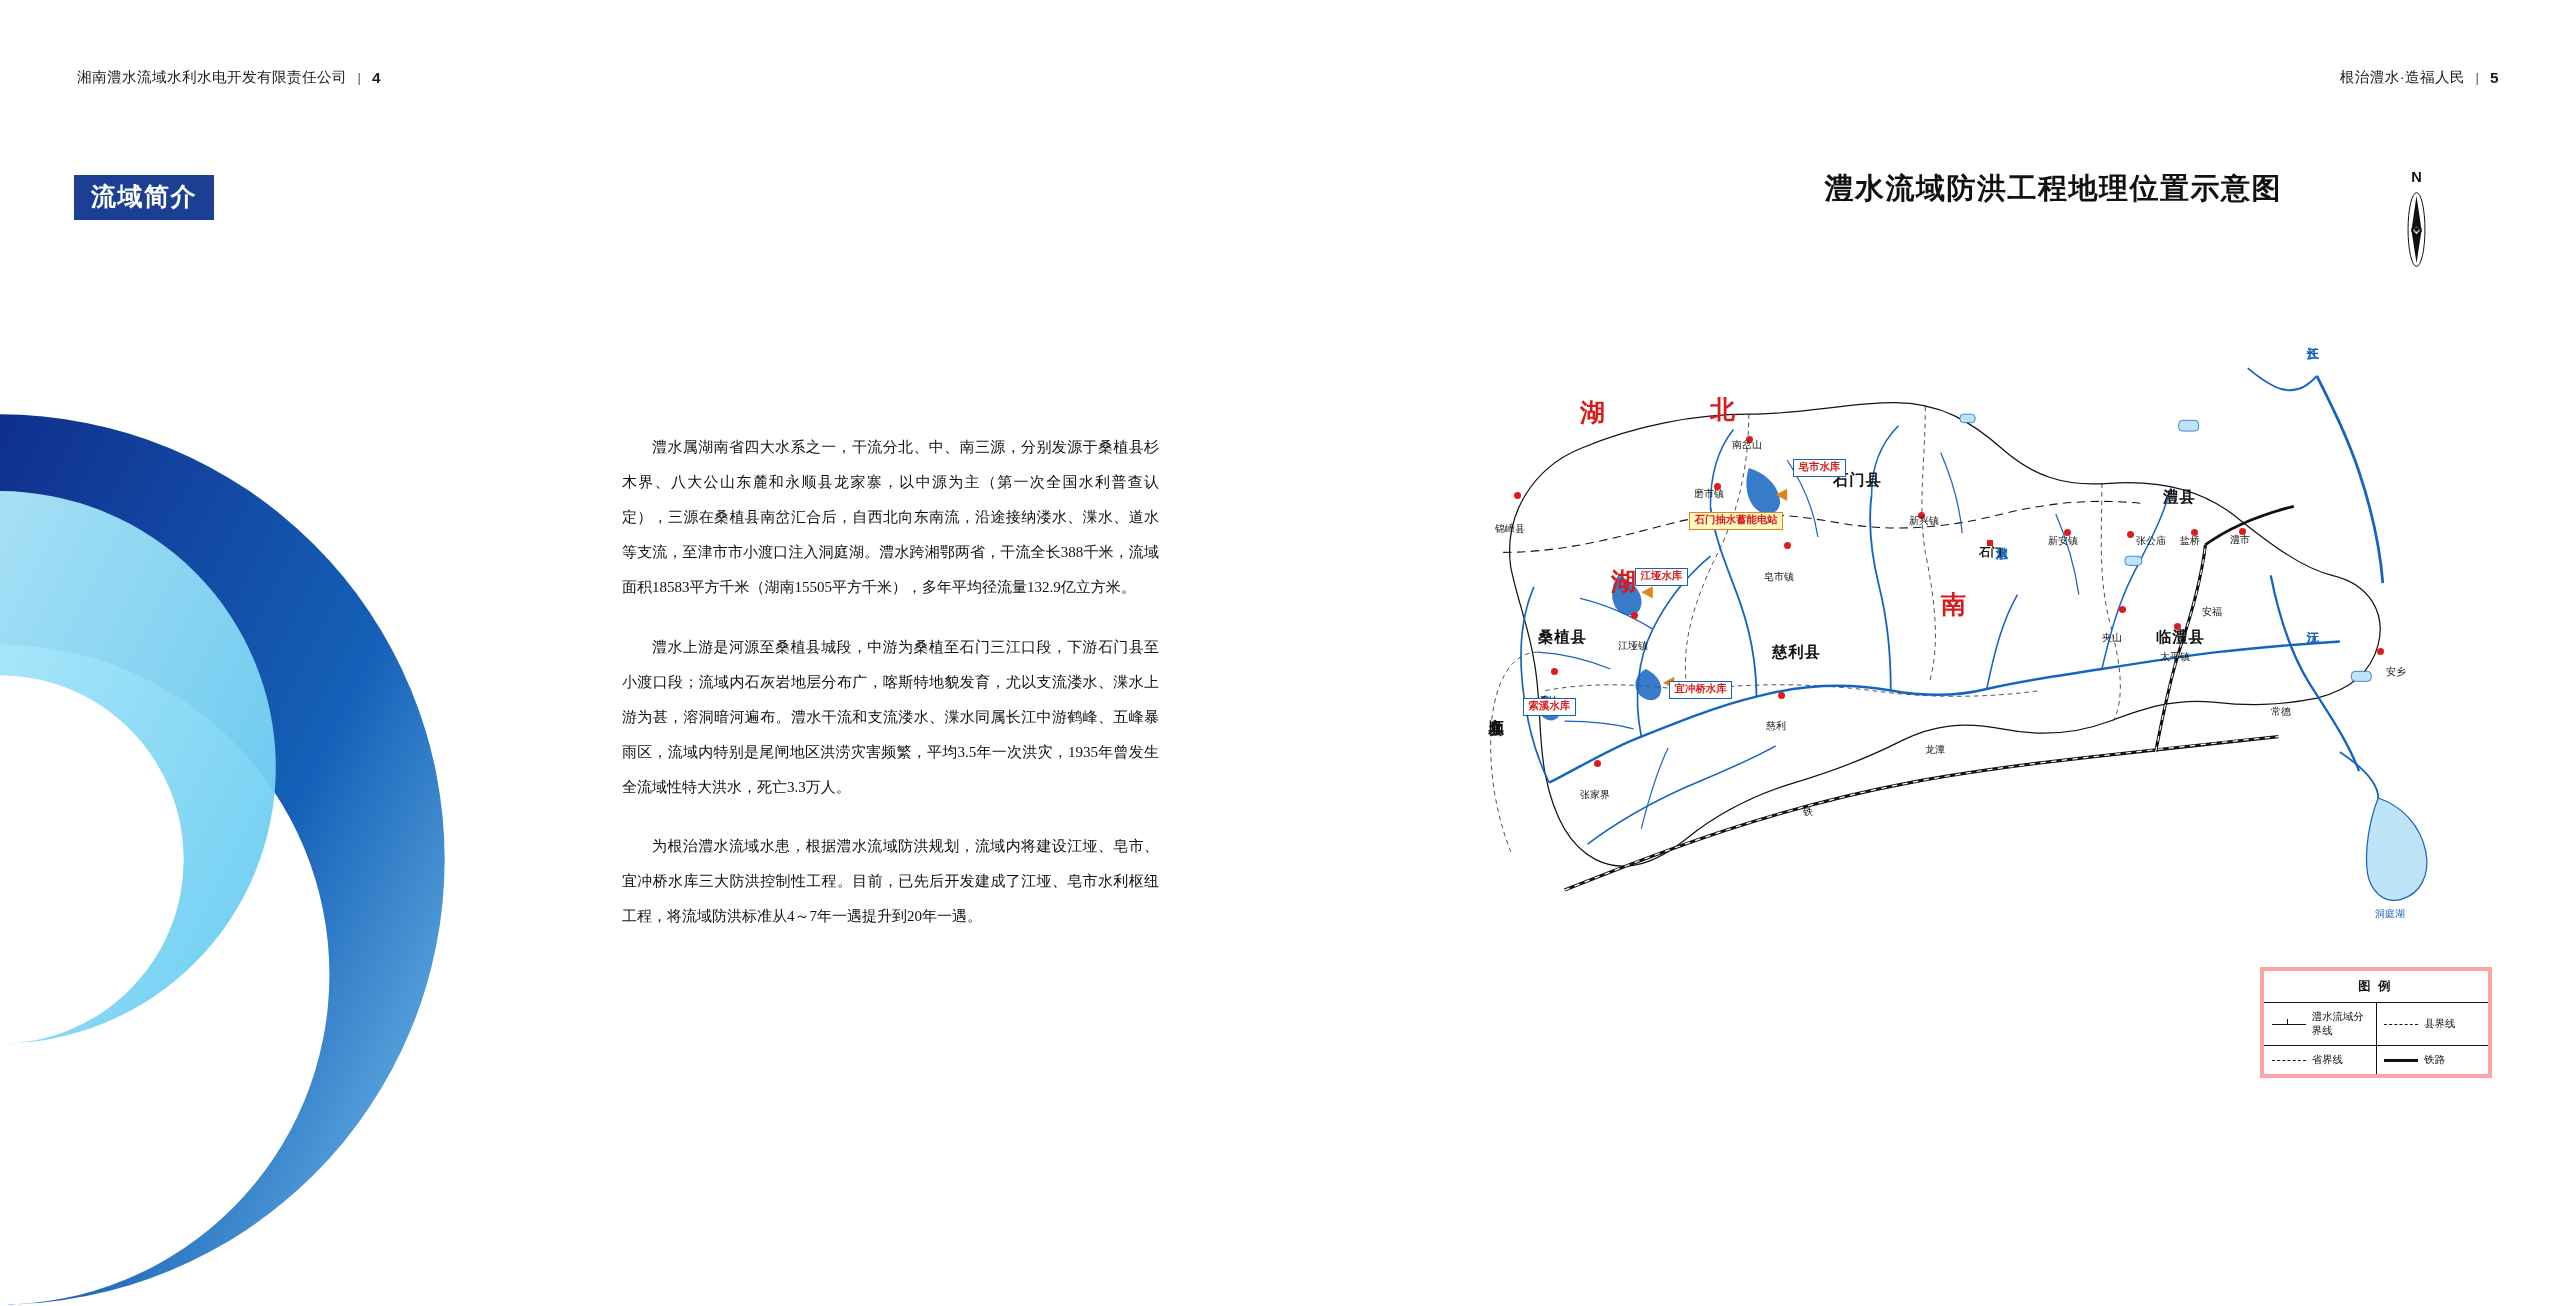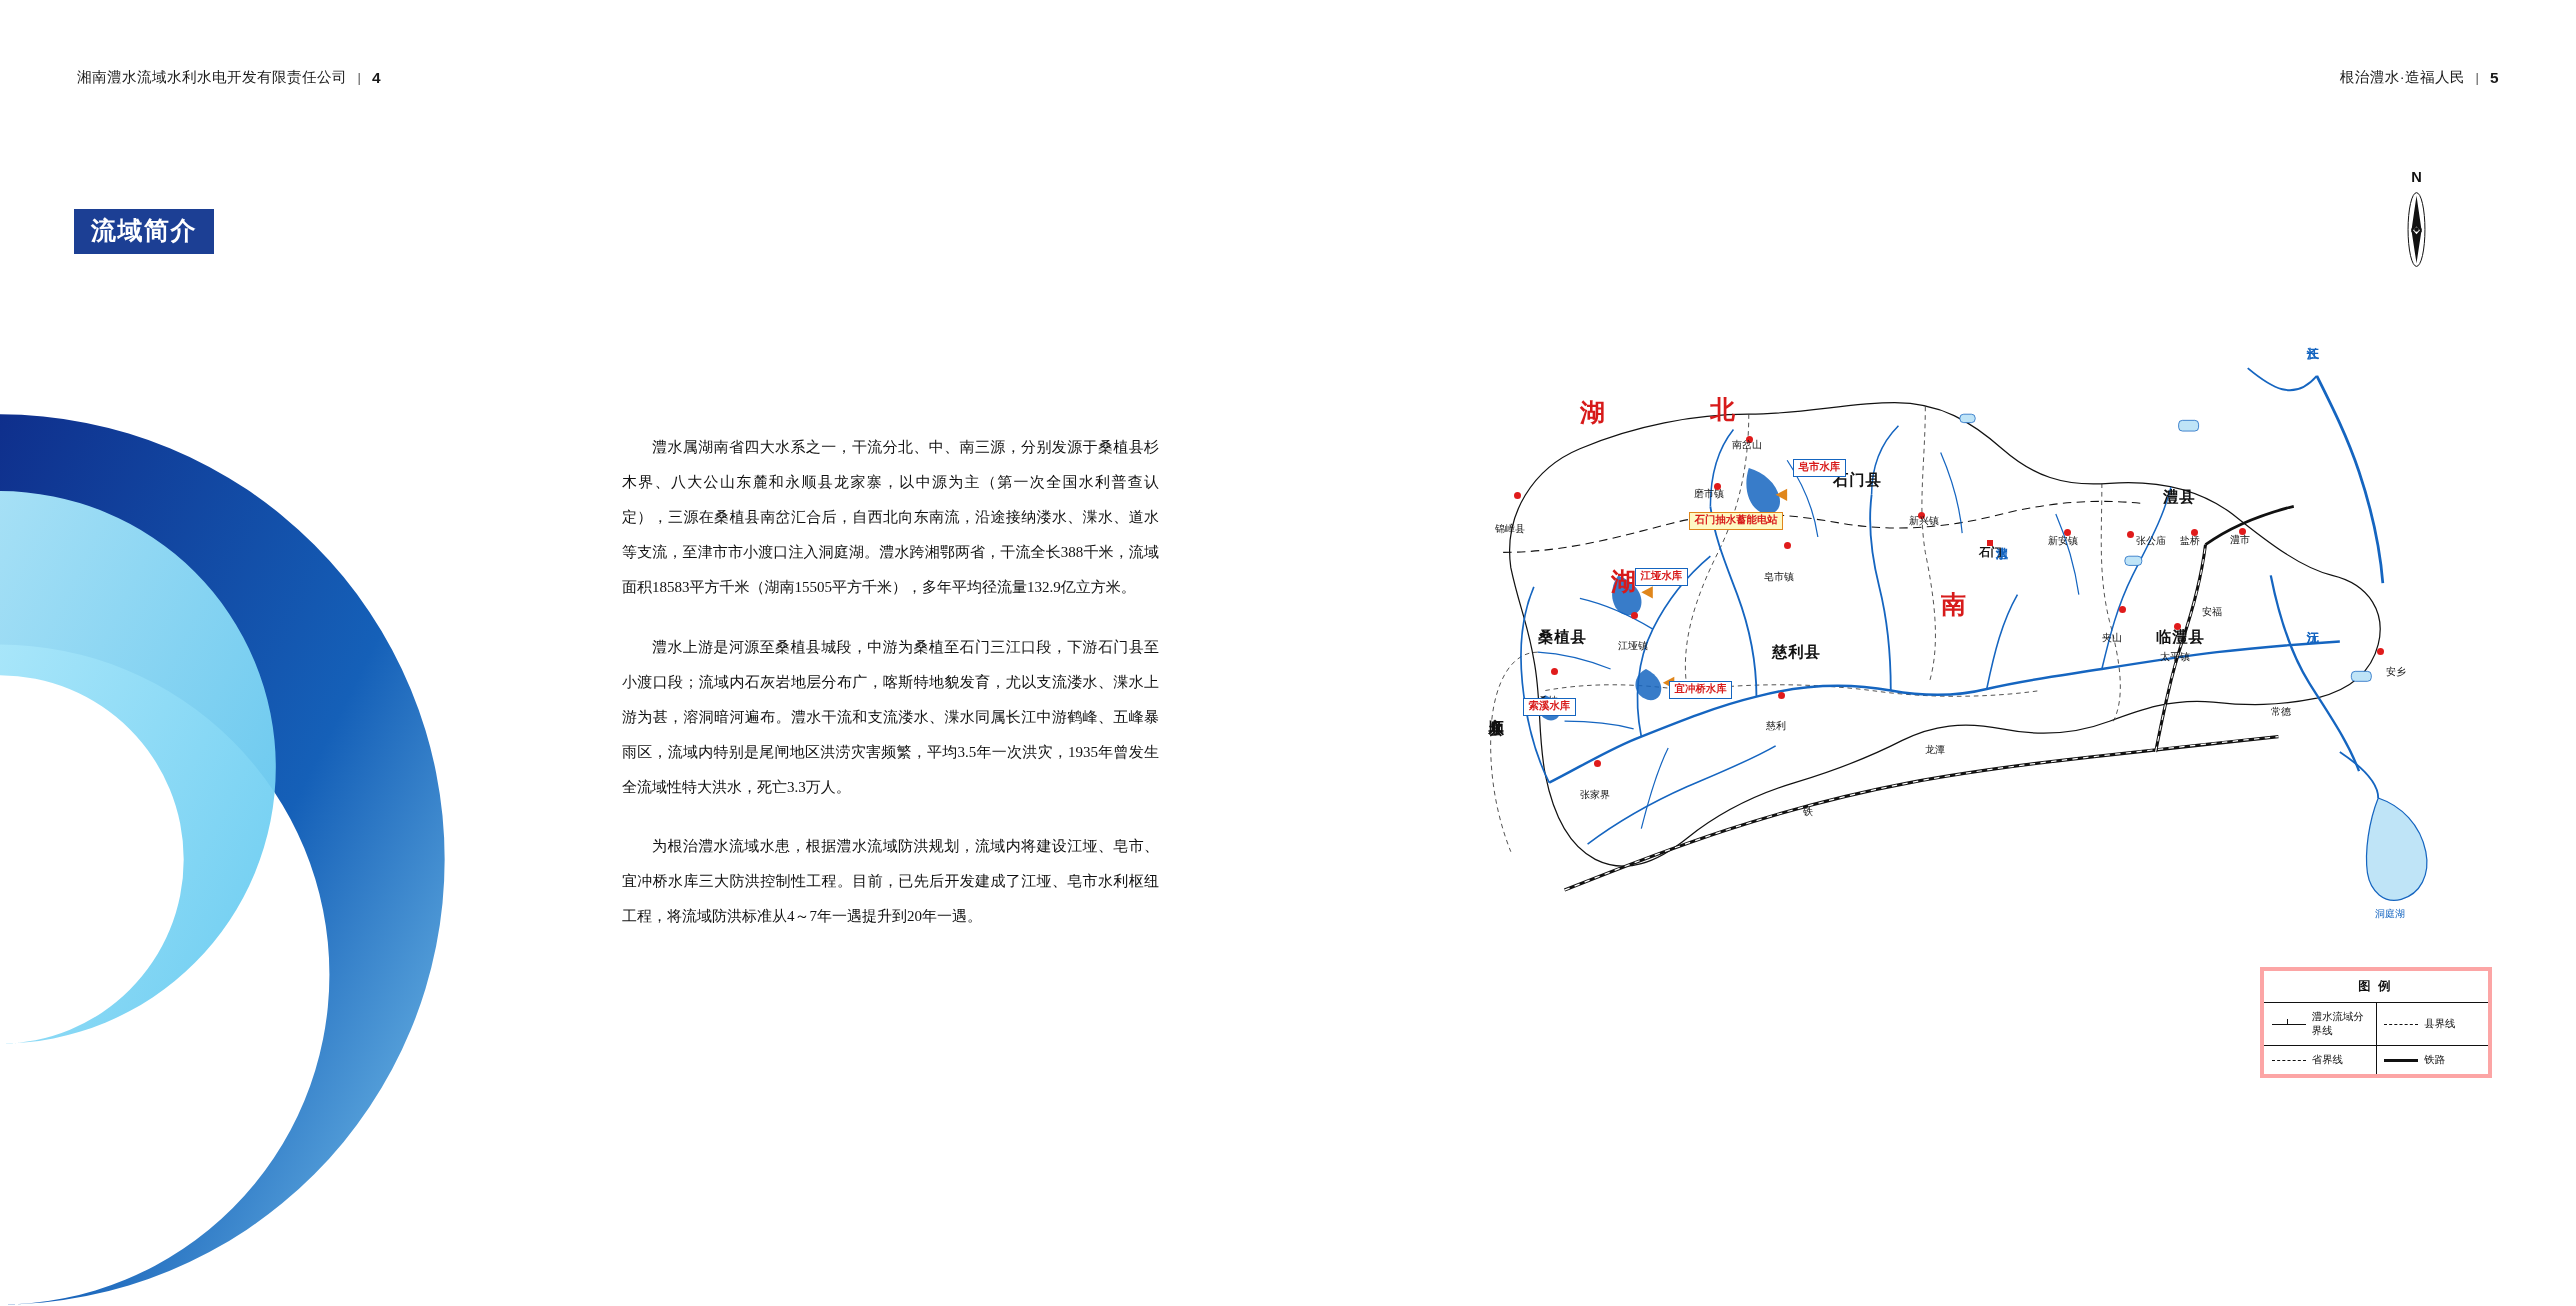--- a/index.html
+++ b/index.html
@@ -55,21 +55,20 @@
     position: absolute;
     left: 74px;
     top: 175px;
     background: #1c3f94;
     color: #ffffff;
     font-size: 25px;
     font-weight: bold;
     letter-spacing: 1.5px;
     padding: 9.2px 17px 10.7px 17px;
     line-height: 1;
-    margin-top: 34px;
   }
 
   
   .swirl {
     position: absolute;
     left: -461px;
     top: 399px;
     width: 921px;
     height: 921px;
   }
@@ -337,20 +336,21 @@
   </div>
 
   <div class="page page-right">
 
     <div class="runhead runhead-right">
       <span>根治澧水·造福人民</span>
       <span class="sep">|</span>
       <span class="folio">5</span>
     </div>
 
+    <div class="map-title">澧水流域防洪工程地理位置示意图</div>
 
     <div class="north">
       <div class="nlabel">N</div>
       <svg width="45" height="86" viewBox="0 0 58 112">
         <ellipse cx="29" cy="58" rx="11" ry="48" fill="none" stroke="#111" stroke-width="1.3"></ellipse>
         <polygon points="29,14 36,62 29,54 22,62" fill="#111"></polygon>
         <polygon points="29,102 22,56 29,64 36,56" fill="#111"></polygon>
         <circle cx="29" cy="58" r="3" fill="#111"></circle>
       </svg>
     </div>

